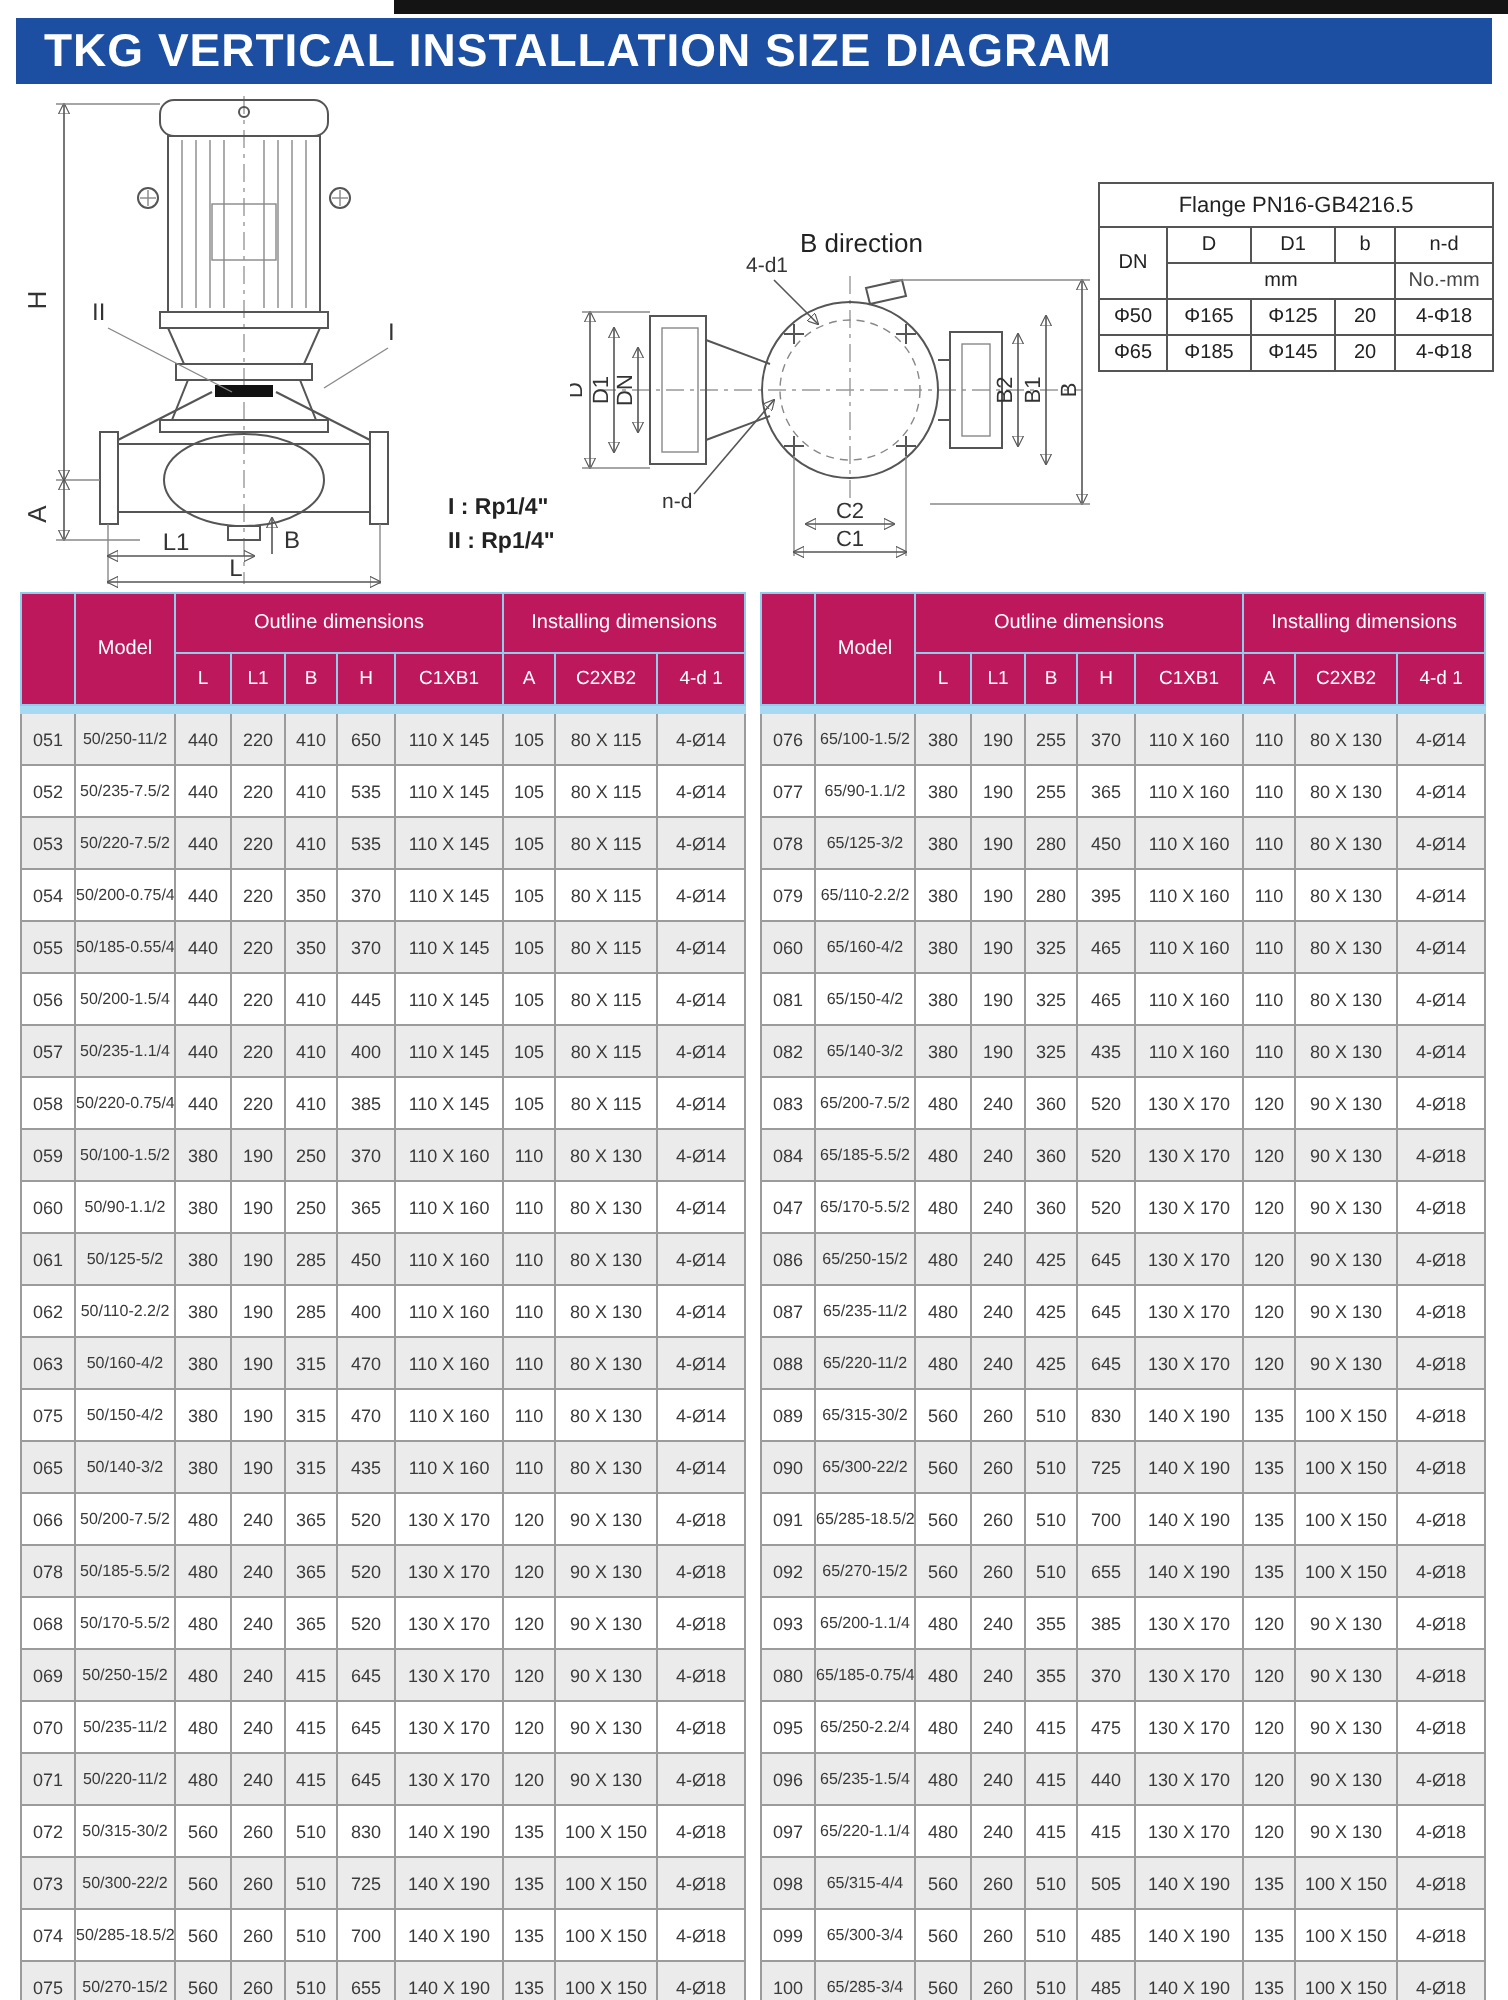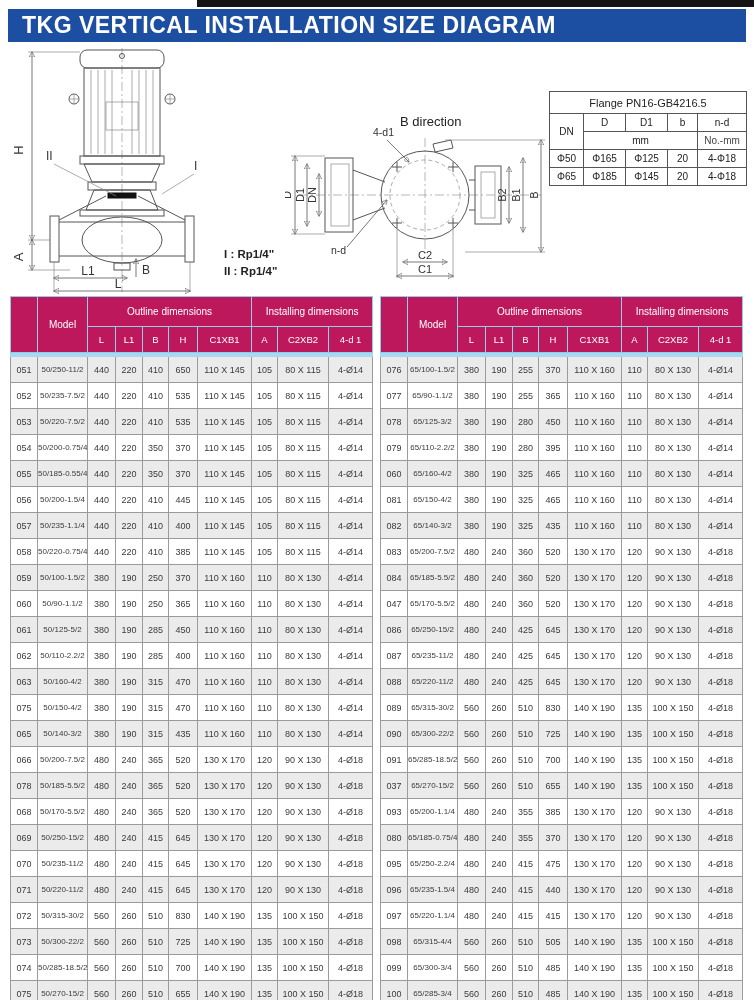--- a/index.html
+++ b/index.html
@@ -794,21 +794,21 @@
           <td>560</td>
           <td>260</td>
           <td>510</td>
           <td>700</td>
           <td>140 X 190</td>
           <td>135</td>
           <td>100 X 150</td>
           <td>4-Ø18</td>
         </tr>
         <tr class="shade">
-          <td>037</td>
+          <td>092</td>
           <td class="model-cell">65/270-15/2</td>
           <td>560</td>
           <td>260</td>
           <td>510</td>
           <td>655</td>
           <td>140 X 190</td>
           <td>135</td>
           <td>100 X 150</td>
           <td>4-Ø18</td>
         </tr>

